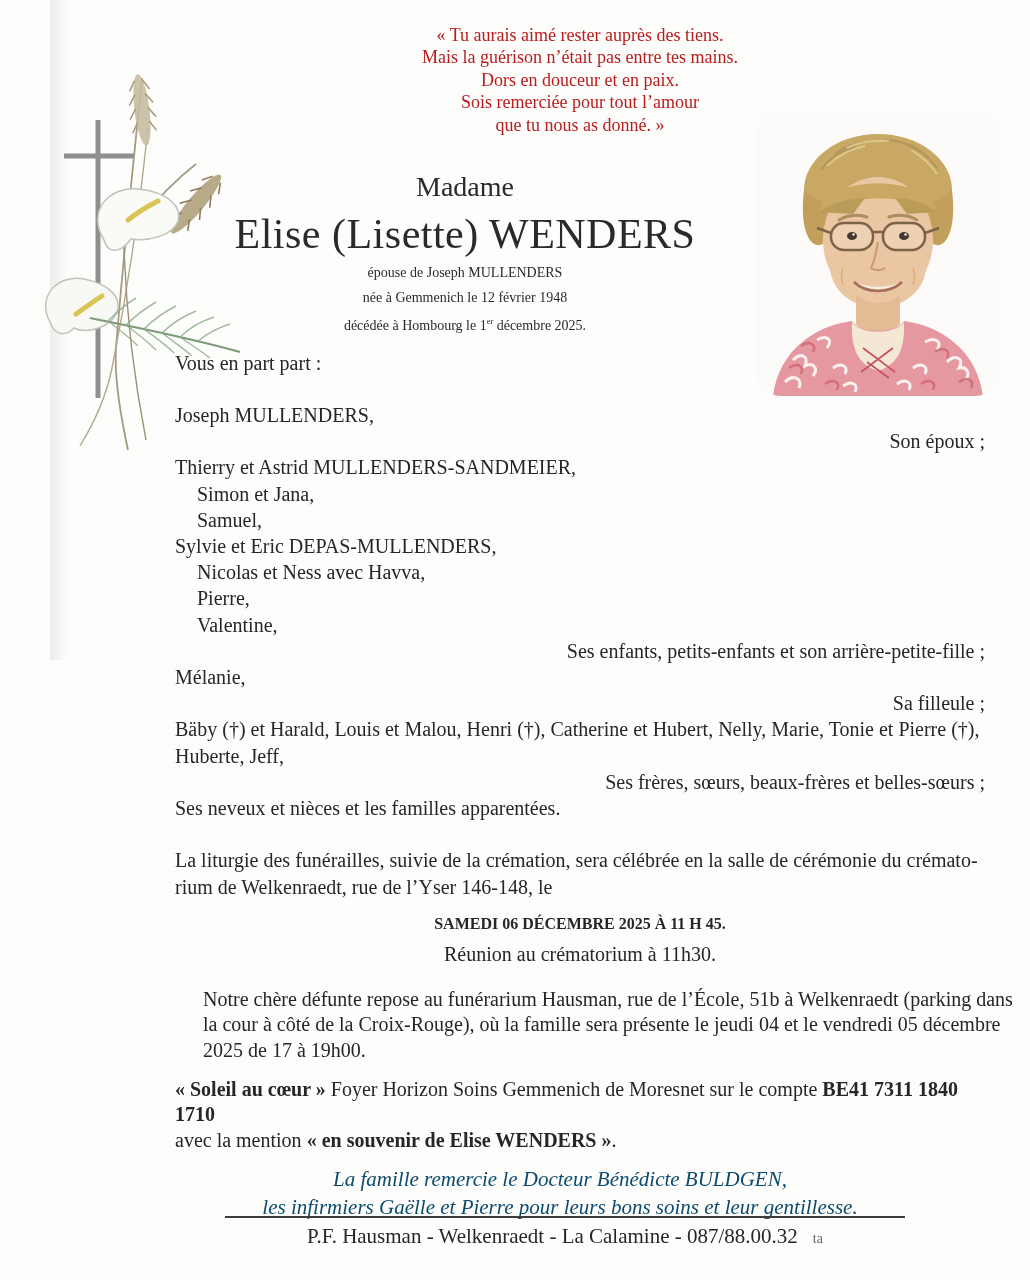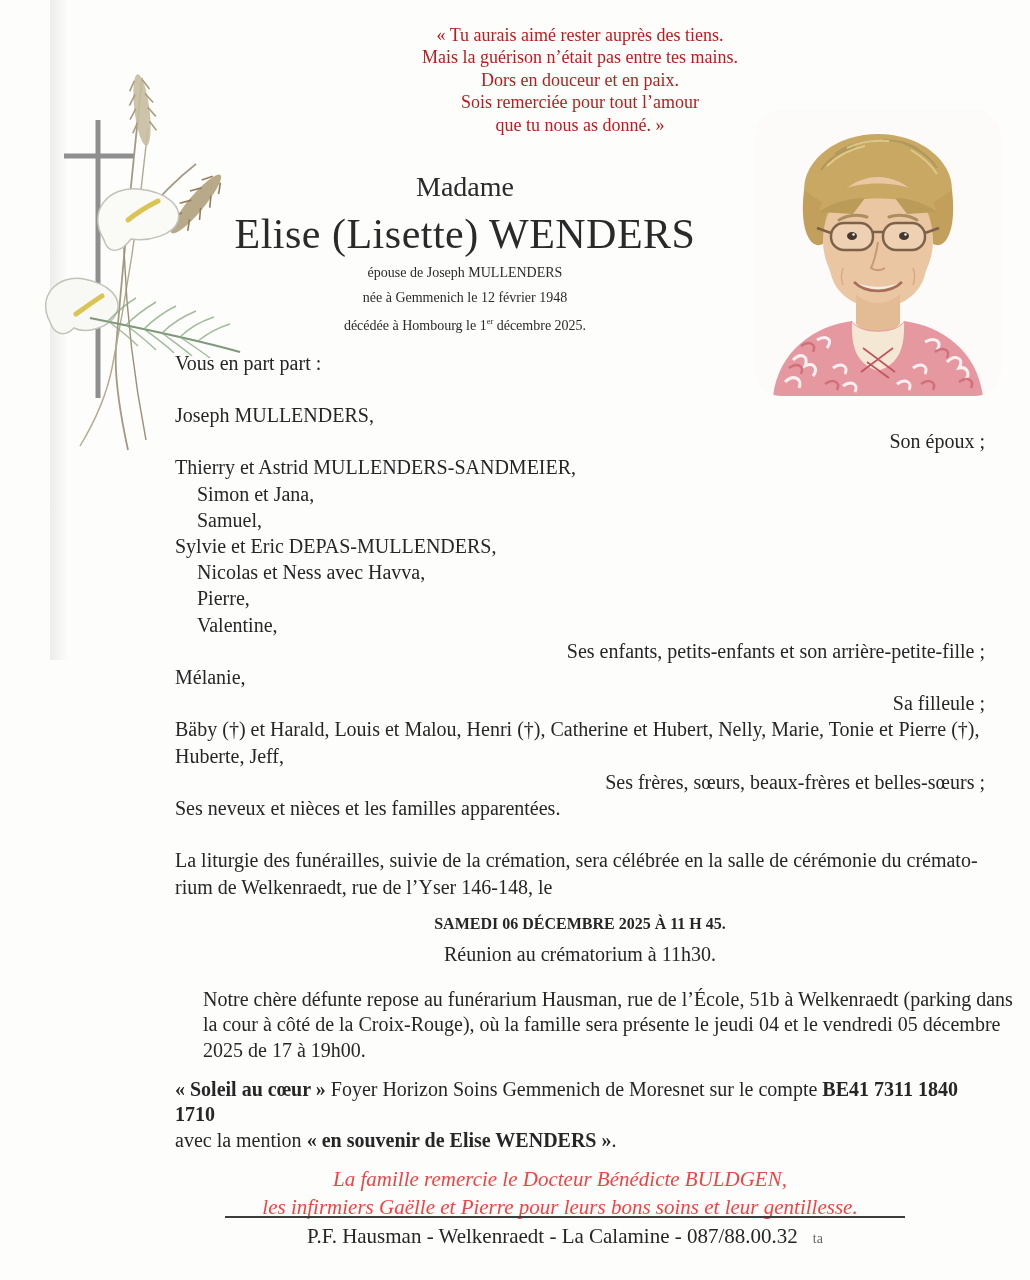--- a/index.html
+++ b/index.html
@@ -46,21 +46,21 @@
   .liturgy { left:175px; top:847px; width:814px; line-height:26.5px; }
 
   .dateline { left:175px; top:915px; width:810px; text-align:center; font-weight:bold; font-size:16px; }
   .meeting  { left:175px; top:943px; width:810px; text-align:center; }
 
   .repose   { left:175px; top:987px; width:814px; line-height:25.4px;margin-left:28px; }
   .donation { left:175px; top:1077px; width:814px; line-height:25.4px; }
 
   .thanks {
     left:150px; top:1166px; width:820px;
-    text-align:center; font-style:italic; font-size:21px; line-height:27.5px; color:#ef4444;
+    text-align:center; font-style:italic; font-size:21px; line-height:27.5px; color:#0c4a6e;
   }
   .rule { left:225px; top:1216px; width:680px; height:2px; background:#3c3c3c; }
   .pf { left:150px; top:1224px; width:830px; text-align:center; font-size:21px; }
   .print-mark { font-size:14px; color:#666; margin-left:15px; }
 
   .bold { font-weight:bold; }
   sup { font-size:0.6em; }
 </style>
 </head>
 <body>

